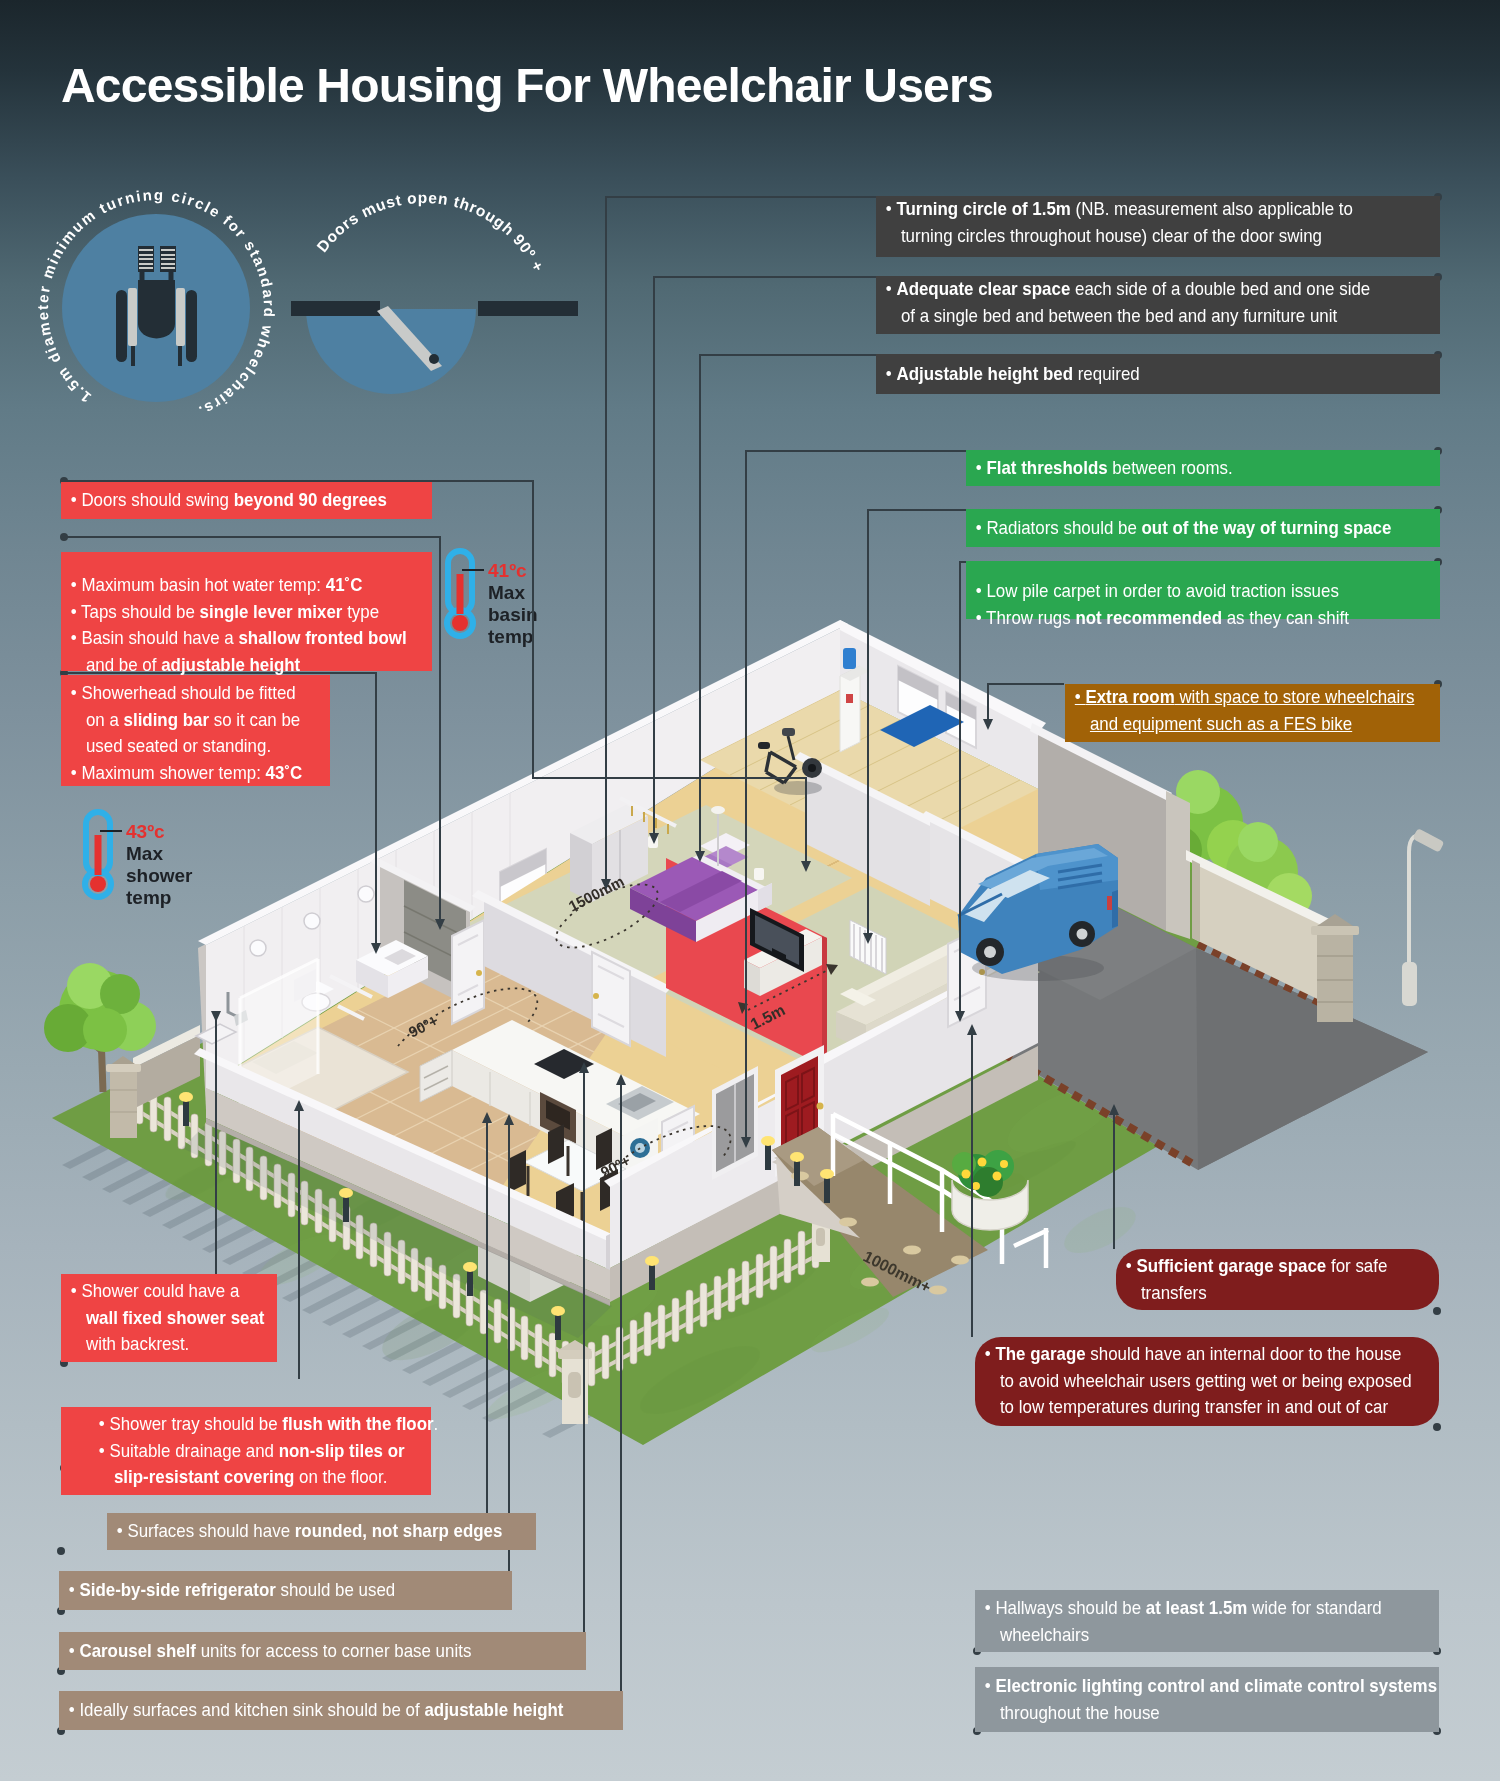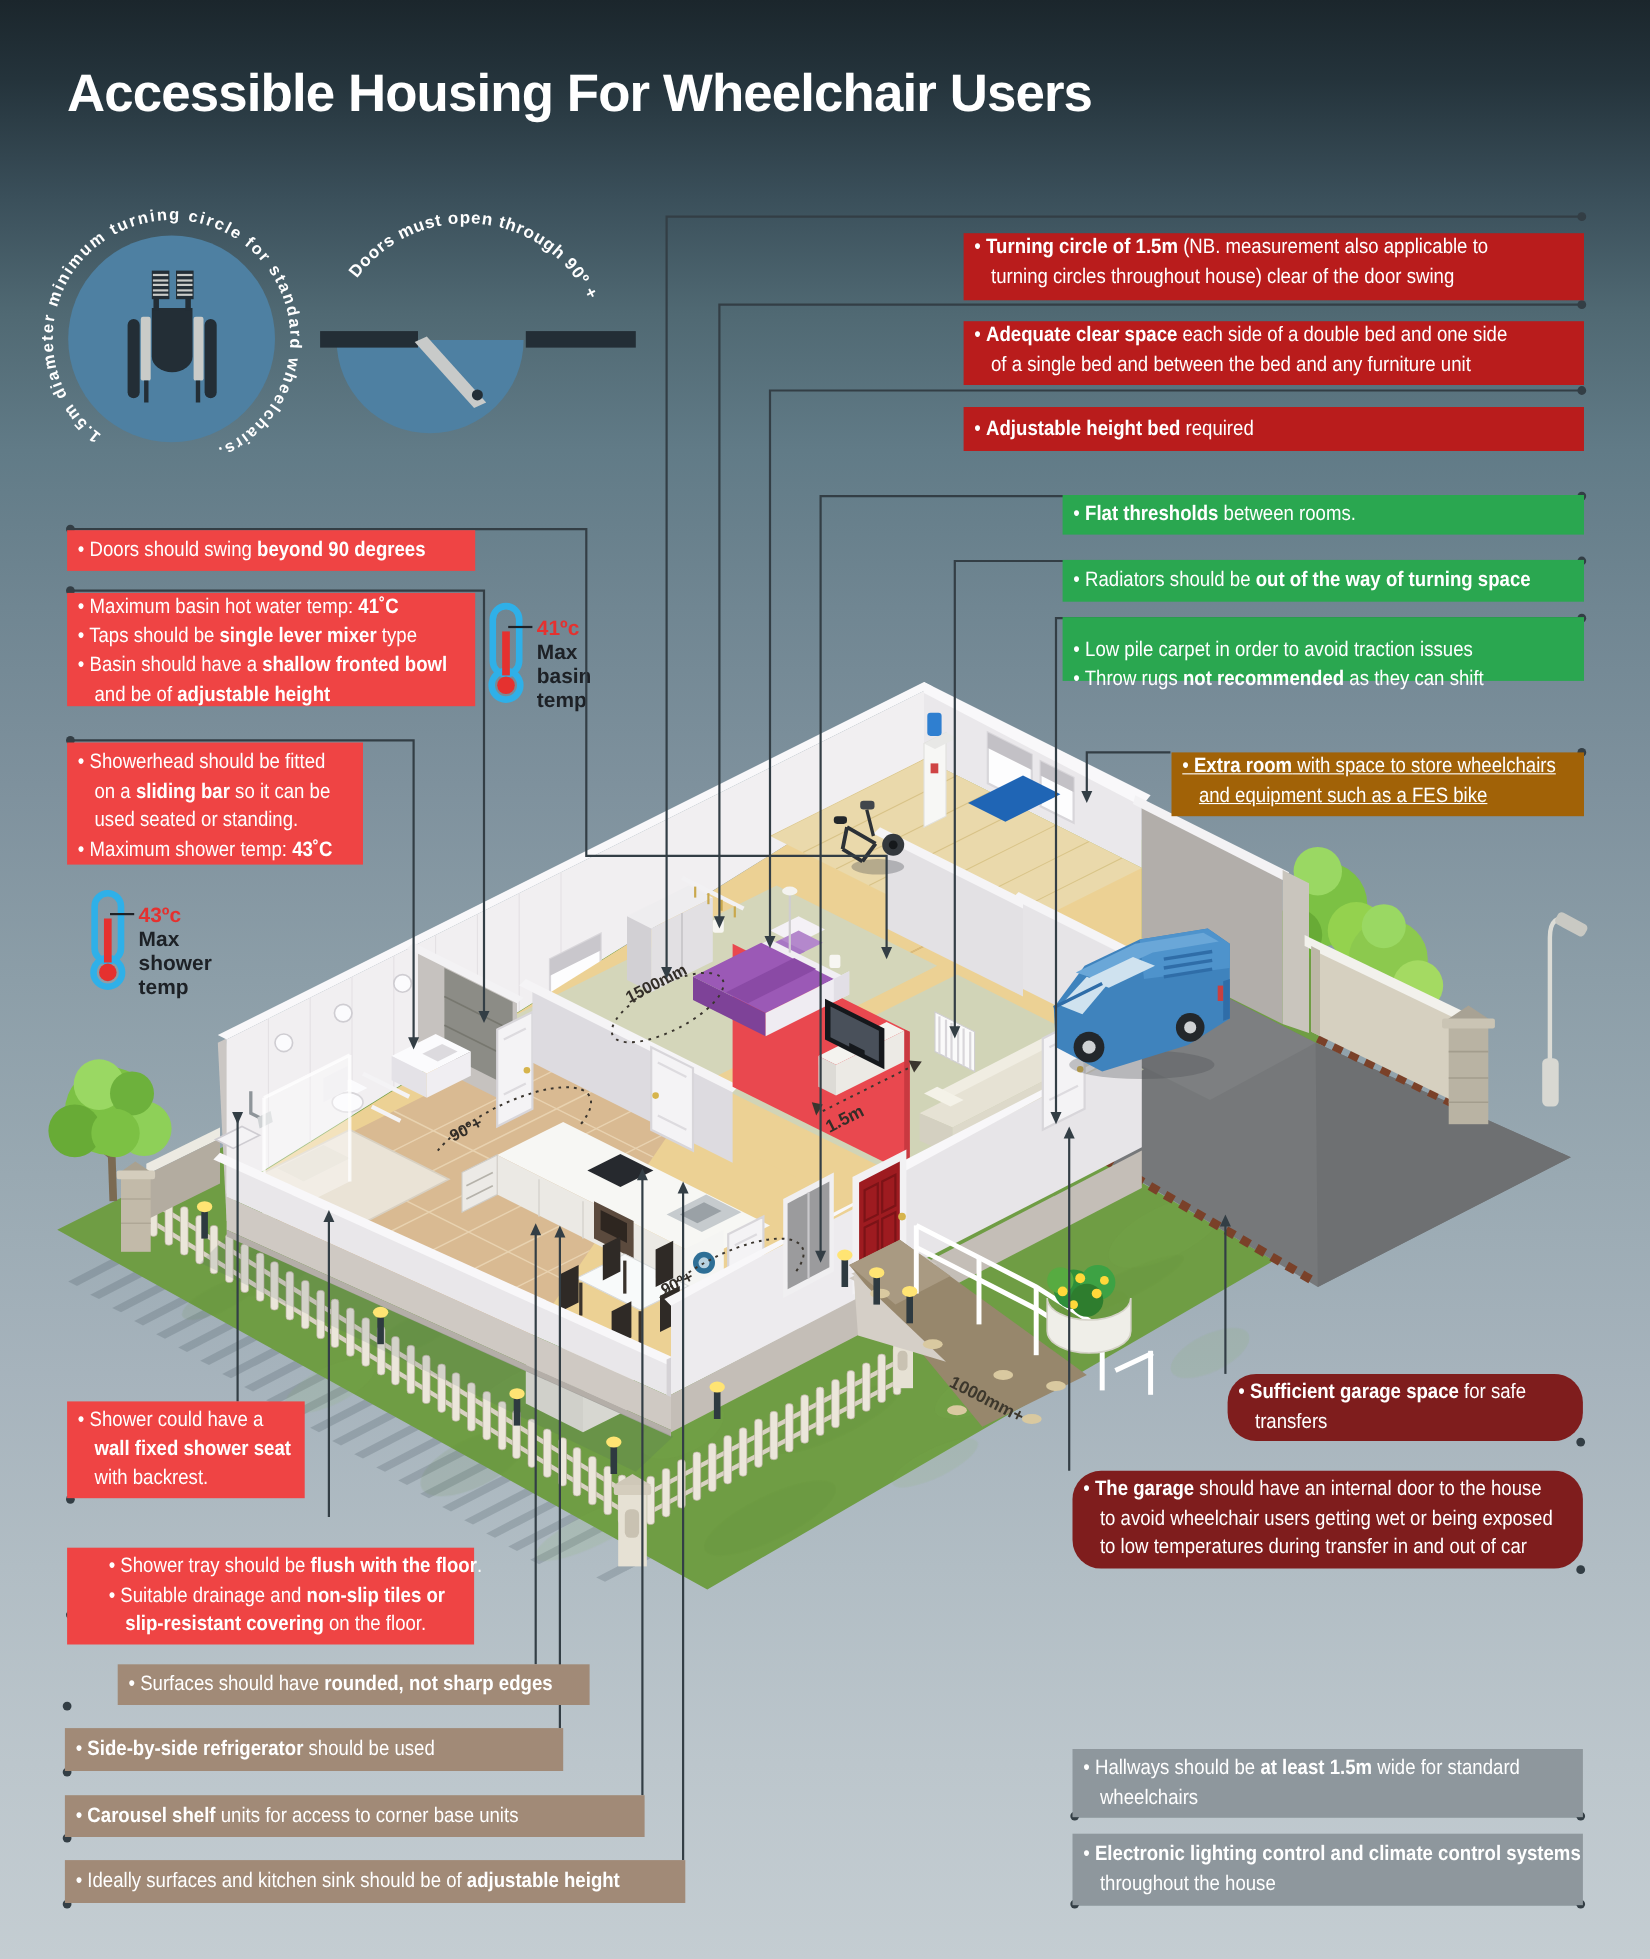--- a/index.html
+++ b/index.html
@@ -2,21 +2,21 @@
 <html><head>
 <meta charset="utf-8">
 <style>
 html,body{margin:0;padding:0;}
 body{width:1500px;height:1781px;position:relative;font-family:"Liberation Sans",sans-serif;overflow:hidden;
 background:linear-gradient(180deg,#1b262c 0%,#24333b 4%,#3a4f5a 10%,#506973 16%,#617b87 23%,#708692 31%,#7e919d 40%,#8c9ea8 50%,#99a9b2 60%,#a6b3bc 70%,#b1bdc4 80%,#bcc6cc 90%,#c4cdd2 100%);}
 #art{position:absolute;left:0;top:0;}
 h1{position:absolute;left:61px;top:58px;margin:0;color:#fff;font-size:48px;font-weight:bold;letter-spacing:-0.8px;white-space:nowrap;}
 .box{position:absolute;box-sizing:border-box;color:#fff;font-size:19px;line-height:26.5px;}
 .box p{margin:0;padding:0 6px 0 28px;text-indent:-17px;white-space:nowrap;transform:scaleX(0.89);transform-origin:0 50%;}
-.red{background:#b91c1c;margin-top:16px;}
+.red{background:#404040;}
 .green{background:#2aa750;}
 .dblue{background:#a16207;text-decoration:underline;}
 .lblue{background:#ef4444;}
 .brown{background:#a18a77;}
 .orange{background:#7f1d1d;border-radius:26px;}
 .gray{background:#8e979d;}
 b{font-weight:bold;}
 </style>
 </head>
 <body>
@@ -902,21 +902,21 @@
   </div>
 
 <div class="box dblue" style="left:1065px;top:684px;width:375px;height:58px;">
     <p>• <b>Extra room</b> with space to store wheelchairs<br>and equipment such as a FES bike</p>
   </div>
 
 <div class="box lblue" style="left:61px;top:482px;width:371px;height:37px;">
     <p style="padding-top:5px;">• Doors should swing <b>beyond 90 degrees</b></p>
   </div>
 
-<div class="box lblue" style="left:61px;top:539px;width:371px;height:103px;padding-top:0;">
+<div class="box lblue" style="left:61px;top:552px;width:371px;height:119px;padding-top:20px;">
     <p>• Maximum basin hot water temp: <b>41˚C</b></p>
     <p>• Taps should be <b>single lever mixer</b> type</p>
     <p>• Basin should have a <b>shallow fronted bowl</b><br>and be of <b>adjustable height</b></p>
   </div>
 
 <div class="box lblue" style="left:61px;top:675px;width:269px;height:111px;padding-top:5px;">
     <p>• Showerhead should be fitted<br>on a <b>sliding bar</b> so it can be<br>used seated or standing.</p>
     <p>• Maximum shower temp: <b>43˚C</b></p>
   </div>
 

